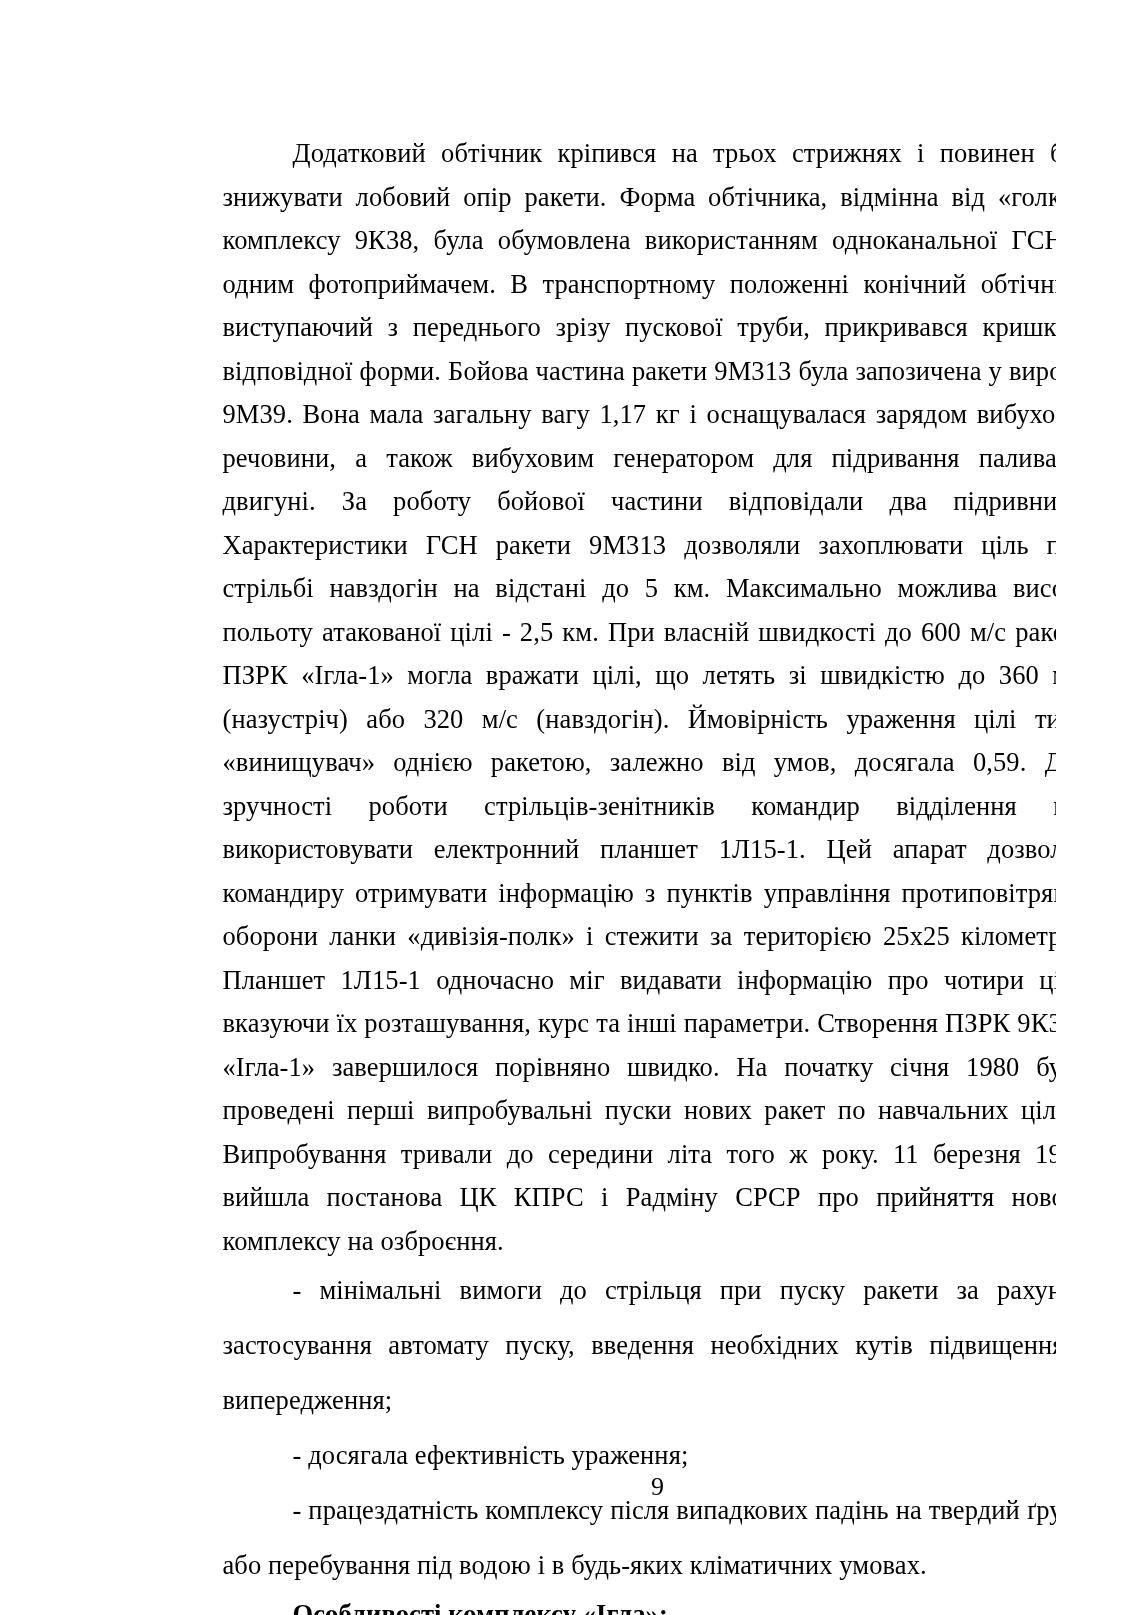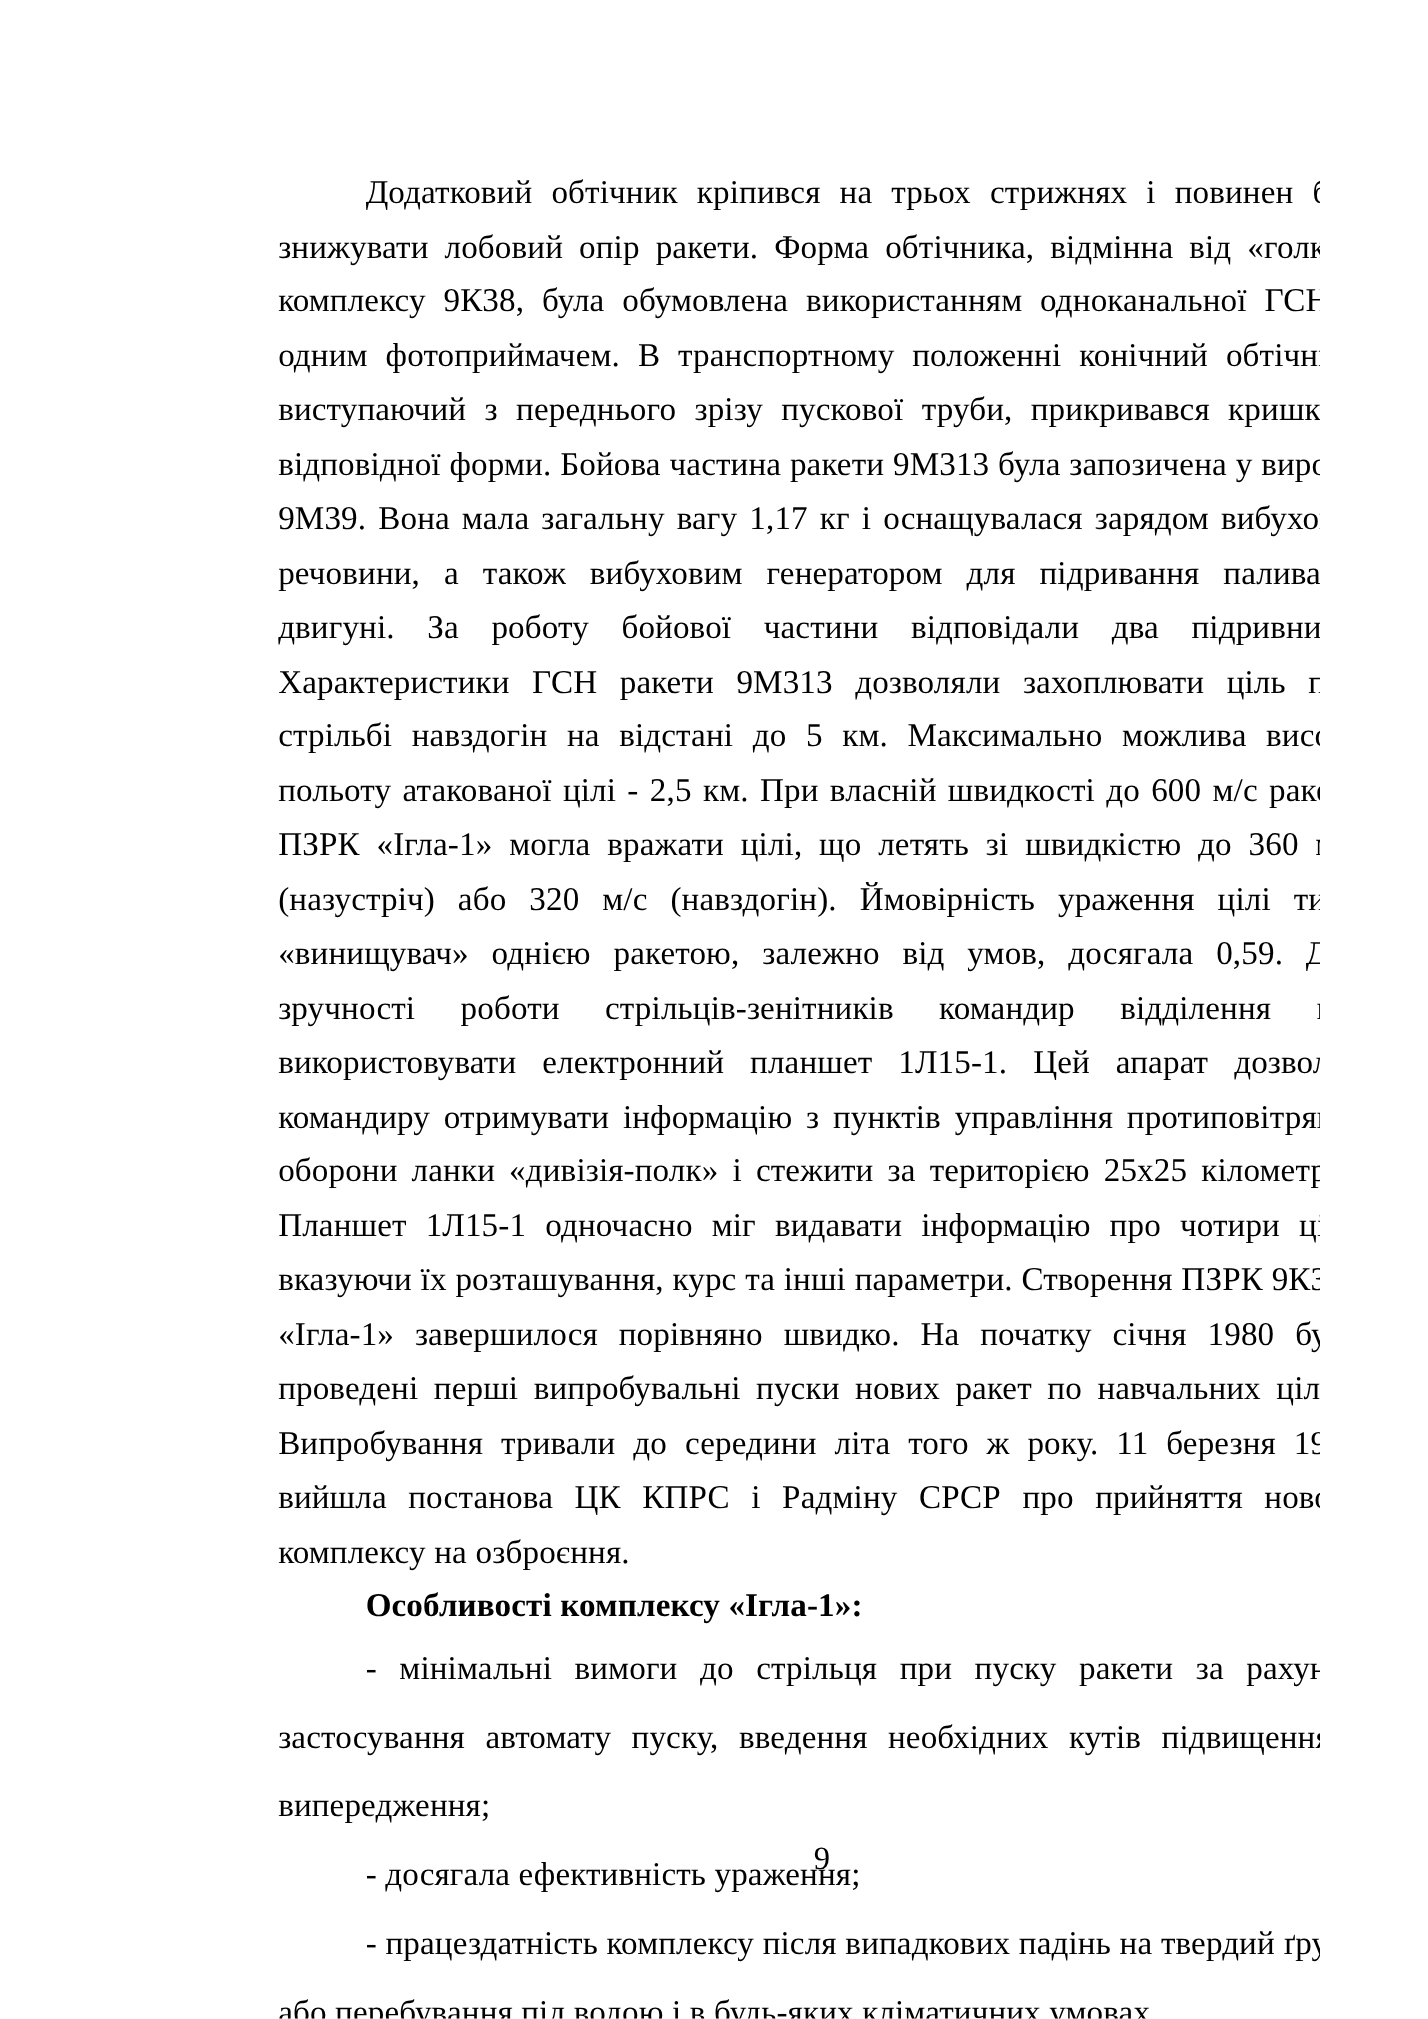--- a/index.html
+++ b/index.html
@@ -78,21 +78,20 @@
 </style>
 </head>
 <body>
 
 <div class="page">
 
   <div class="content">
 
     <p class="para indent">Додатковий обтічник кріпився на трьох стрижнях і повинен був знижувати лобовий опір ракети. Форма обтічника, відмінна від «голки» комплексу 9К38, була обумовлена використанням одноканальної ГСН з одним фотоприймачем. В транспортному положенні конічний обтічник, виступаючий з переднього зрізу пускової труби, прикривався кришкою відповідної форми. Бойова частина ракети 9М313 була запозичена у виробу 9М39. Вона мала загальну вагу 1,17 кг і оснащувалася зарядом вибухової речовини, а також вибуховим генератором для підривання палива в двигуні. За роботу бойової частини відповідали два підривника. Характеристики ГСН ракети 9М313 дозволяли захоплювати ціль при стрільбі навздогін на відстані до 5 км. Максимально можлива висота польоту атакованої цілі - 2,5 км. При власній швидкості до 600 м/с ракета ПЗРК «Ігла-1» могла вражати цілі, що летять зі швидкістю до 360 м/с (назустріч) або 320 м/с (навздогін). Ймовірність ураження цілі типу «винищувач» однією ракетою, залежно від умов, досягала 0,59. Для зручності роботи стрільців-зенітників командир відділення міг використовувати електронний планшет 1Л15-1. Цей апарат дозволяв командиру отримувати інформацію з пунктів управління протиповітряної оборони ланки «дивізія-полк» і стежити за територією 25х25 кілометрів. Планшет 1Л15-1 одночасно міг видавати інформацію про чотири цілі, вказуючи їх розташування, курс та інші параметри. Створення ПЗРК 9К310 «Ігла-1» завершилося порівняно швидко. На початку січня 1980 були проведені перші випробувальні пуски нових ракет по навчальних цілях. Випробування тривали до середини літа того ж року. 11 березня 1981 вийшла постанова ЦК КПРС і Радміну СРСР про прийняття нового комплексу на озброєння.</p>
 
-    <p class="heading">Особливості комплексу «Ігла-1»:</p>
 
     <p class="bullet">- мінімальні вимоги до стрільця при пуску ракети за рахунок застосування автомату пуску, введення необхідних кутів підвищення і випередження;</p>
     <p class="bullet short">- досягала ефективність ураження;</p>
     <p class="bullet">- працездатність комплексу після випадкових падінь на твердий ґрунт або перебування під водою і в будь-яких кліматичних умовах.</p>
 
     <p class="heading">Особливості комплексу «Ігла»:</p>
 
   </div>
 
   <div class="footer">

